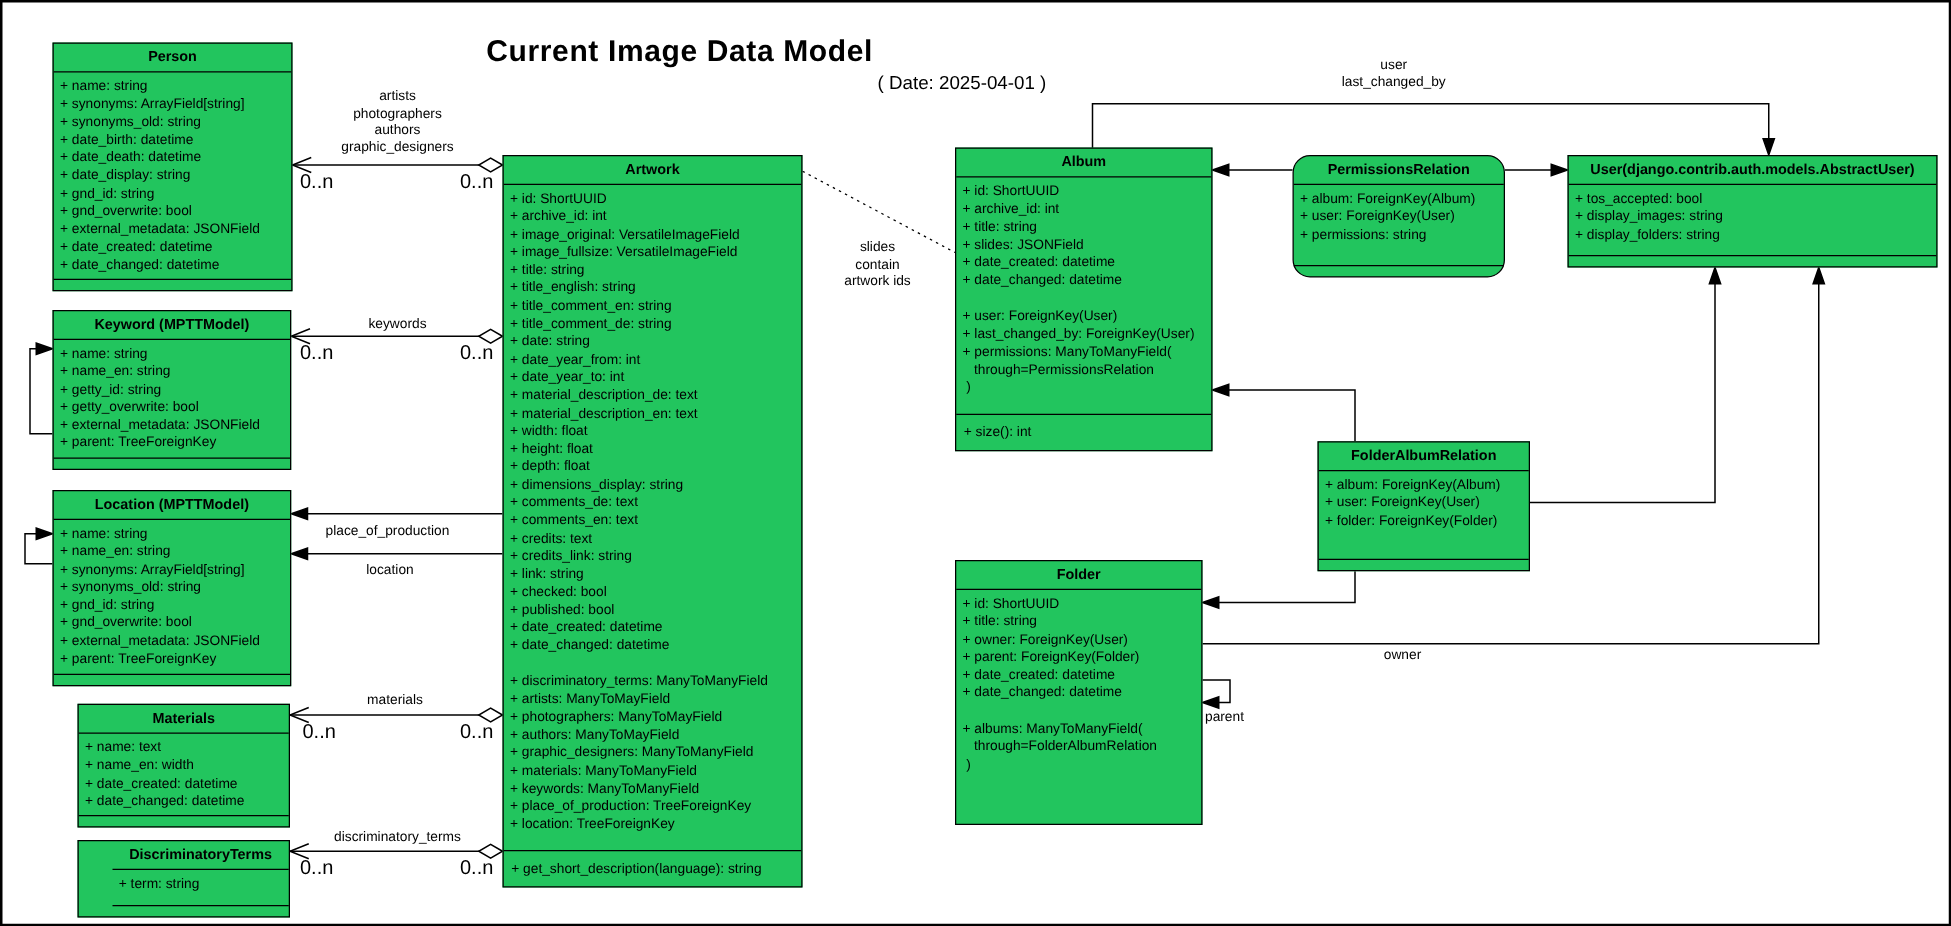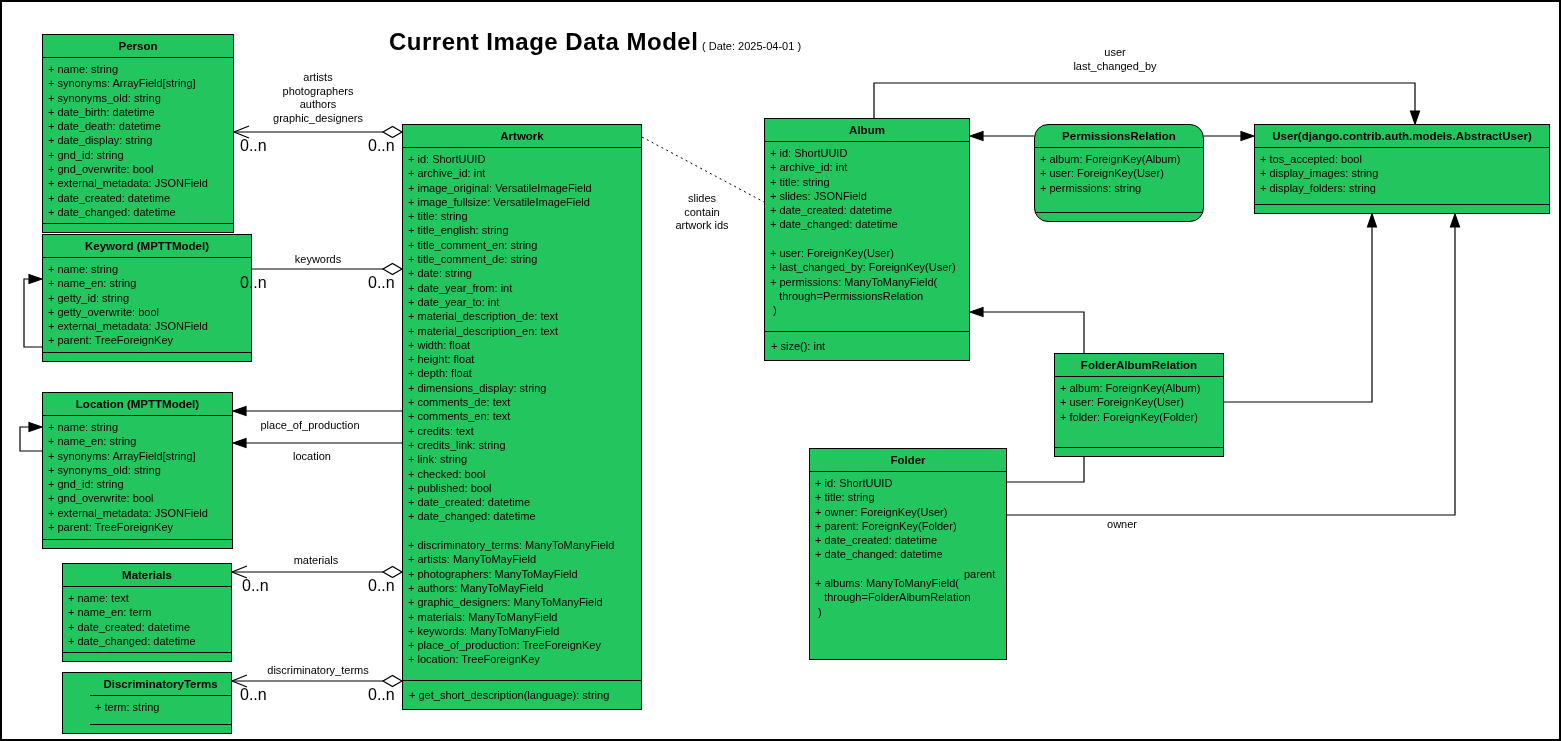--- a/index.html
+++ b/index.html
@@ -2,42 +2,42 @@
 <html><head>
 <meta charset="utf-8">
 <style>
   * { box-sizing: border-box; margin: 0; padding: 0; }
   body { background:#fff; font-family:"Liberation Sans", sans-serif; }
   .canvas { position:relative; width:1561px; height:741px; background:#fff;
             border:2px solid #000; overflow:hidden; }
   .wires { position:absolute; left:0; top:0; pointer-events:none; }
 
   .page-title { position:absolute; left:387px; top:26px; font-size:24px; font-weight:bold; color:#000; letter-spacing:0.5px; }
-  .page-date  { position:absolute; left:700px; top:38px; font-size:11px; color:#000; }
+  .page-date  { position:absolute; left:700px; top:56px; font-size:15px; color:#000; }
 
   .uml-class { position:absolute; display:flex; flex-direction:column;
                border:1px solid #000; background:#22c55e; }
   .uml-title { border-bottom:1px solid #000; text-align:center; font-weight:bold;
                font-size:11.5px; line-height:14px; padding:4px 2px; white-space:nowrap; }
   .uml-attrs { flex:1 1 auto; padding:4px 6px 4px 5px; }
   .uml-methods { border-top:1px solid #000; min-height:9px; padding:0 6px; }
   .uml-methods:not(:empty) { padding:7px 6px; }
   .uml-row { font-size:11px; line-height:14.3px; height:14.3px; white-space:pre; color:#000; }
 
   #box-person   { left:40px;   top:32px;  width:192px; min-height:193px; }
-  #box-keyword  { left:40px;   top:232px; width:210px; min-height:126px; }
+  #box-keyword  { left:40px;   top:246px; width:191px; min-height:126px; }
   #box-location { left:40px;   top:390px; width:191px; min-height:157px; }
   #box-materials{ left:60px;   top:561px; width:170px; min-height:96px; }
   #box-discterms{ left:60px;   top:670px; width:170px; min-height:62px;padding-left:27px; }
   #box-artwork  { left:400px;  top:122px; width:240px; min-height:586px; }
   #box-album    { left:762px;  top:116px; width:206px; min-height:243px; }
   #box-permrel  { left:1032px; top:122px; width:170px; min-height:98px;border-radius:14px; }
   #box-user     { left:1252px; top:122px; width:296px; min-height:90px; }
   #box-farel    { left:1052px; top:351px; width:170px; min-height:104px; }
-  #box-folder   { left:762px;  top:446px; width:198px; min-height:212px;margin-left:45px; }
+  #box-folder   { left:762px;  top:446px; width:198px; min-height:212px; }
 
   .rel-label { position:absolute; font-size:11px; color:#000; text-align:center; }
   .rel-line  { font-size:11px; line-height:13.5px; }
   .mult { position:absolute; font-size:16px; color:#000; }
 
   #lbl-person   { left:246px;  top:69px;  width:140px; }
   #lbl-keywords { left:266px;  top:251px; width:100px; }
   #lbl-pop      { left:238px;  top:417px; width:140px; }
   #lbl-location { left:240px;  top:448px; width:140px; }
   #lbl-materials{ left:244px;  top:552px; width:140px; }
@@ -198,21 +198,21 @@
         <div class="uml-row">+ external_metadata: JSONField</div>
         <div class="uml-row">+ parent: TreeForeignKey</div>
       </div>
     <div class="uml-methods"></div>
   </div>
 
   <div class="uml-class" id="box-materials">
     <div class="uml-title">Materials</div>
     <div class="uml-attrs">
         <div class="uml-row">+ name: text</div>
-        <div class="uml-row">+ name_en: term</div>
+        <div class="uml-row">+ name_en: width</div>
         <div class="uml-row">+ date_created: datetime</div>
         <div class="uml-row">+ date_changed: datetime</div>
       </div>
     <div class="uml-methods"></div>
   </div>
 
   <div class="uml-class" id="box-discterms">
     <div class="uml-title">DiscriminatoryTerms</div>
     <div class="uml-attrs">
         <div class="uml-row">+ term: string</div>

